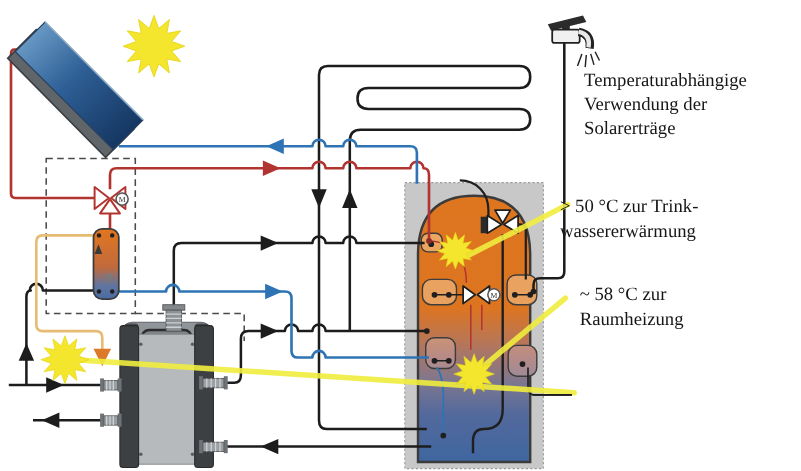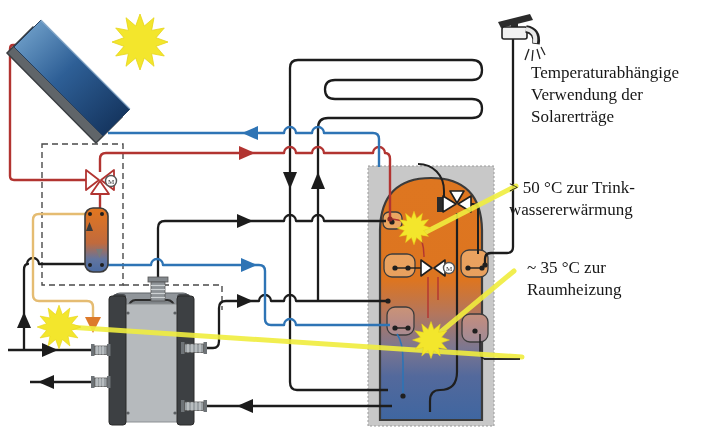--- a/index.html
+++ b/index.html
@@ -274,15 +274,15 @@
     <use href="#sunShape" transform="translate(414,228) scale(0.60)"></use>
     <use href="#sunShape" transform="translate(431,340) scale(0.66)"></use>
   </g>
 </svg>
 
 <div class="lbl" style="left:531px;top:62px;">Temperaturabhängige
 Verwendung der
 Solarerträge</div>
 <div class="lbl" style="left:497px;top:177px;margin-left:12px;">&gt; 50 °C zur Trink-
 wassererwärmung</div>
-<div class="lbl" style="left:527px;top:257px;">~ 35 °C zur
+<div class="lbl" style="left:527px;top:257px;">~ 58 °C zur
 Raumheizung</div>
 </div>
 
 </body></html>

